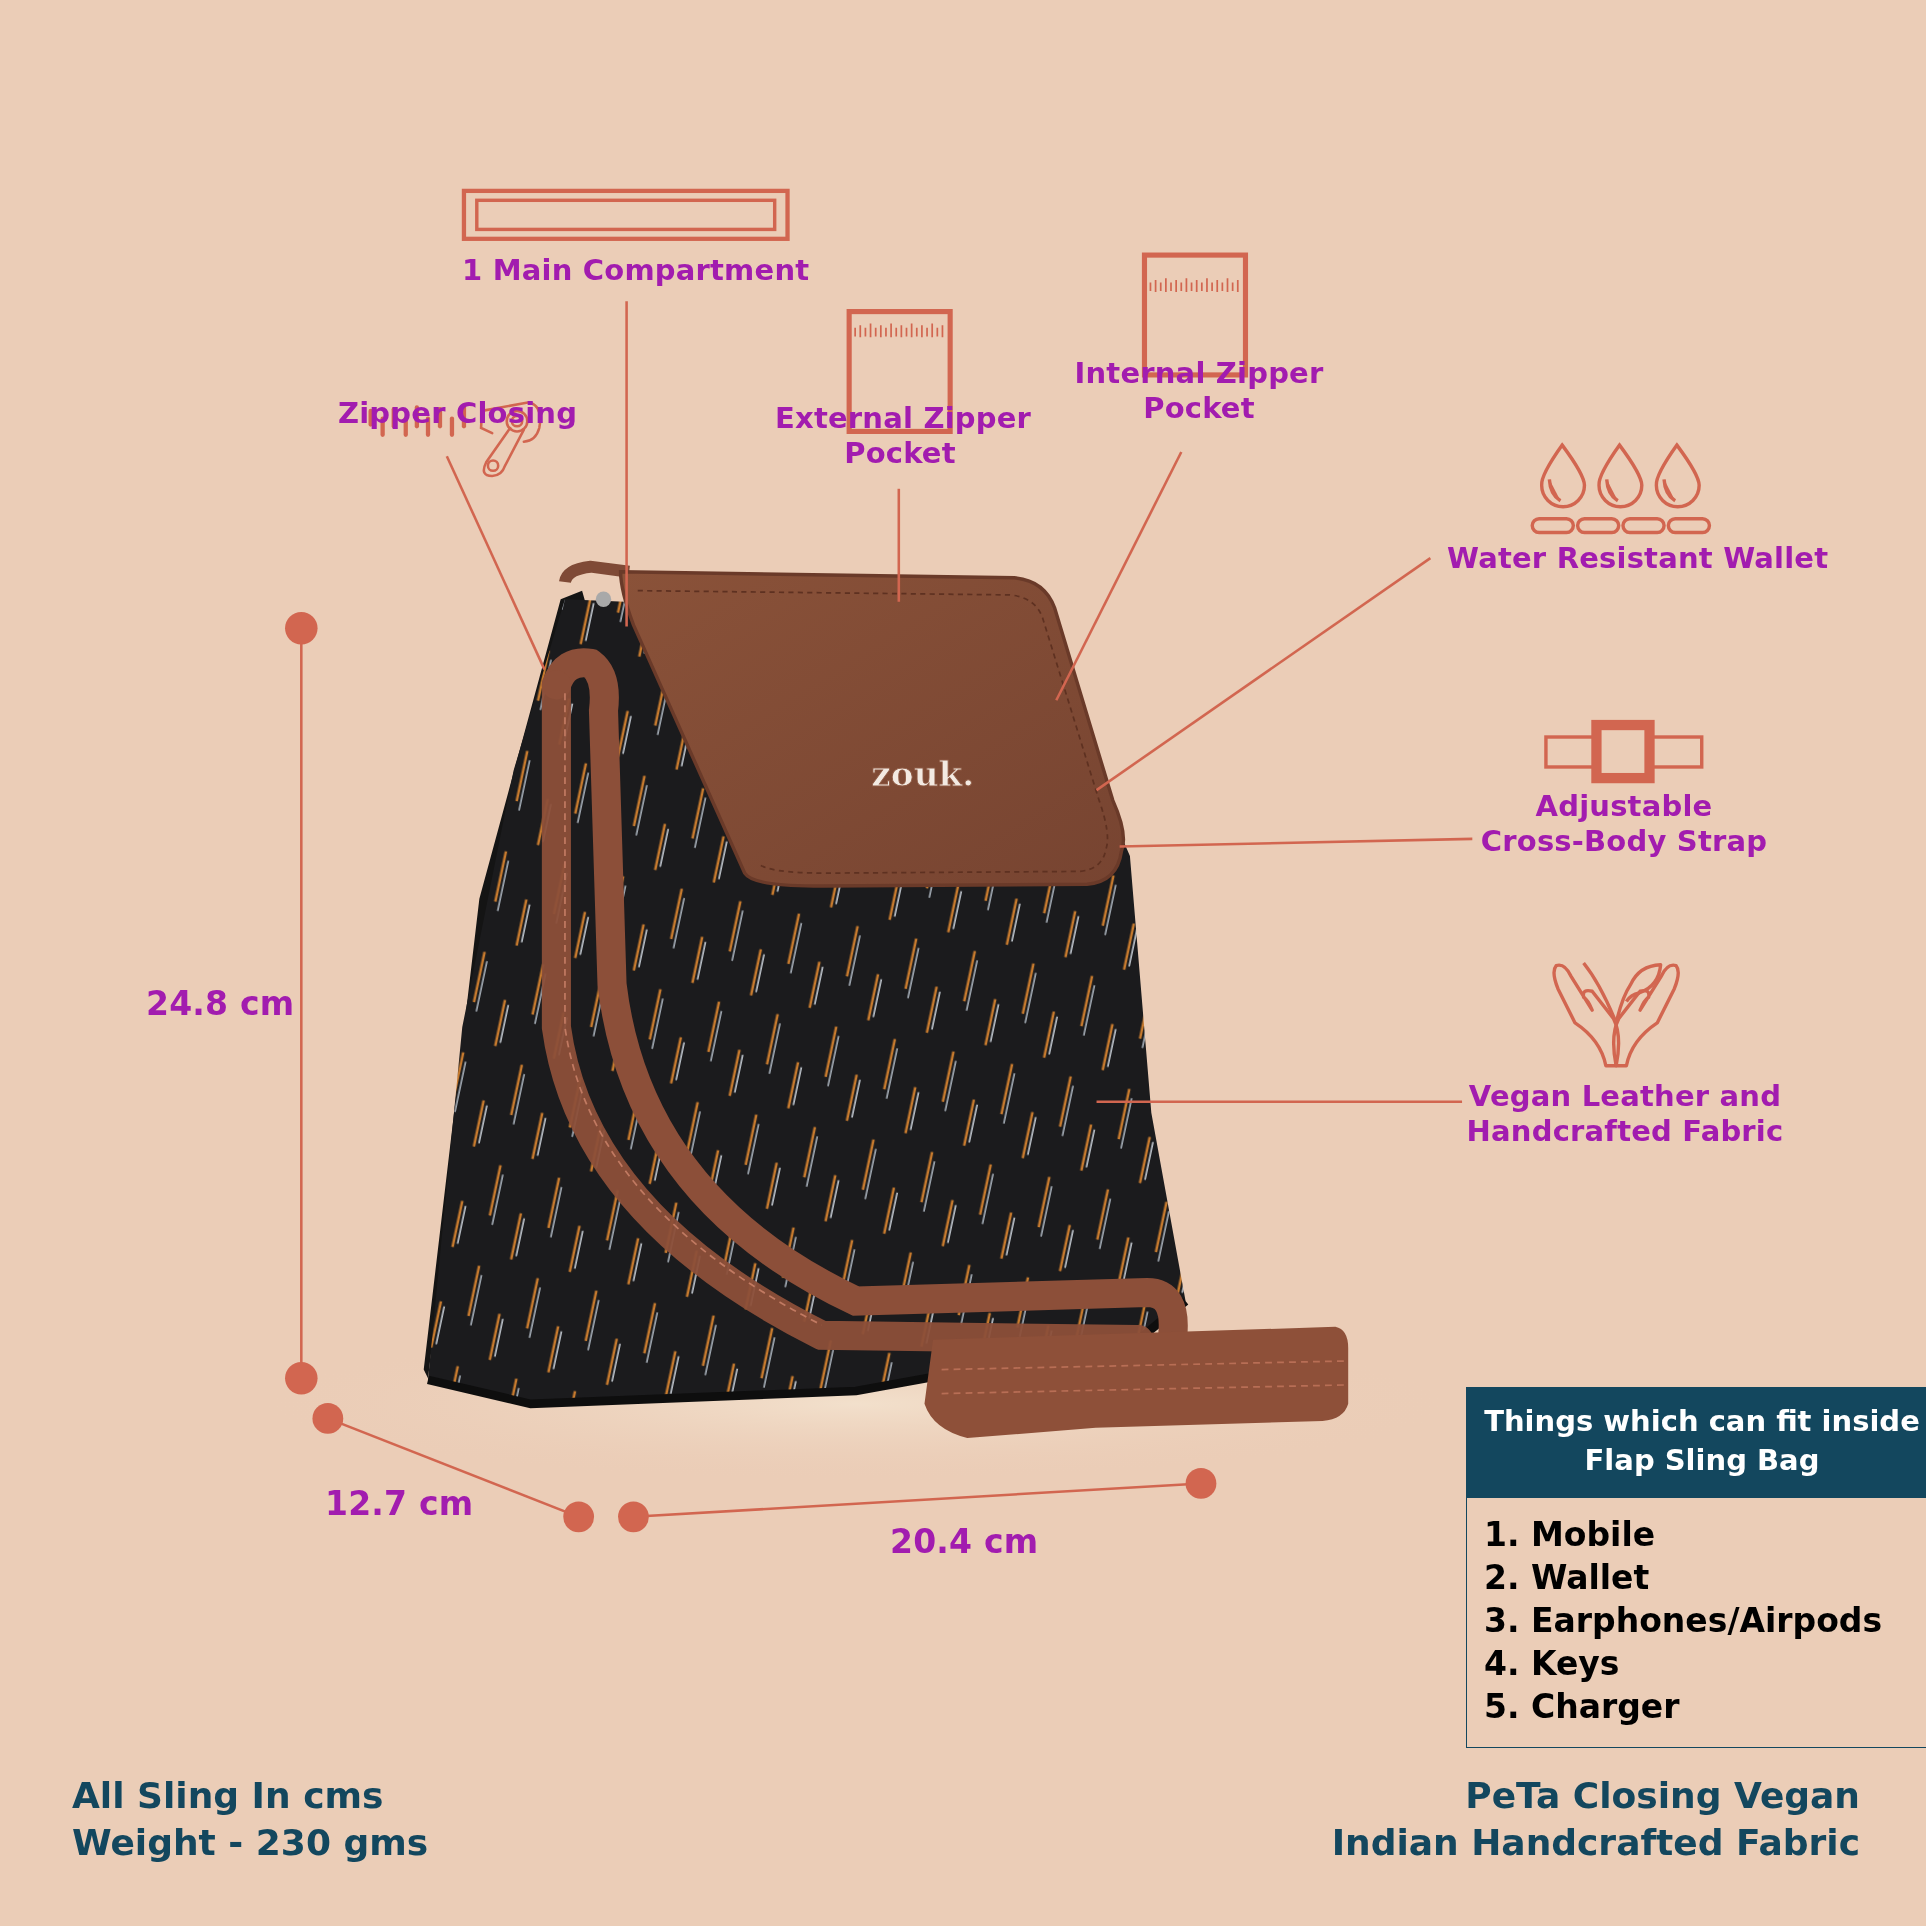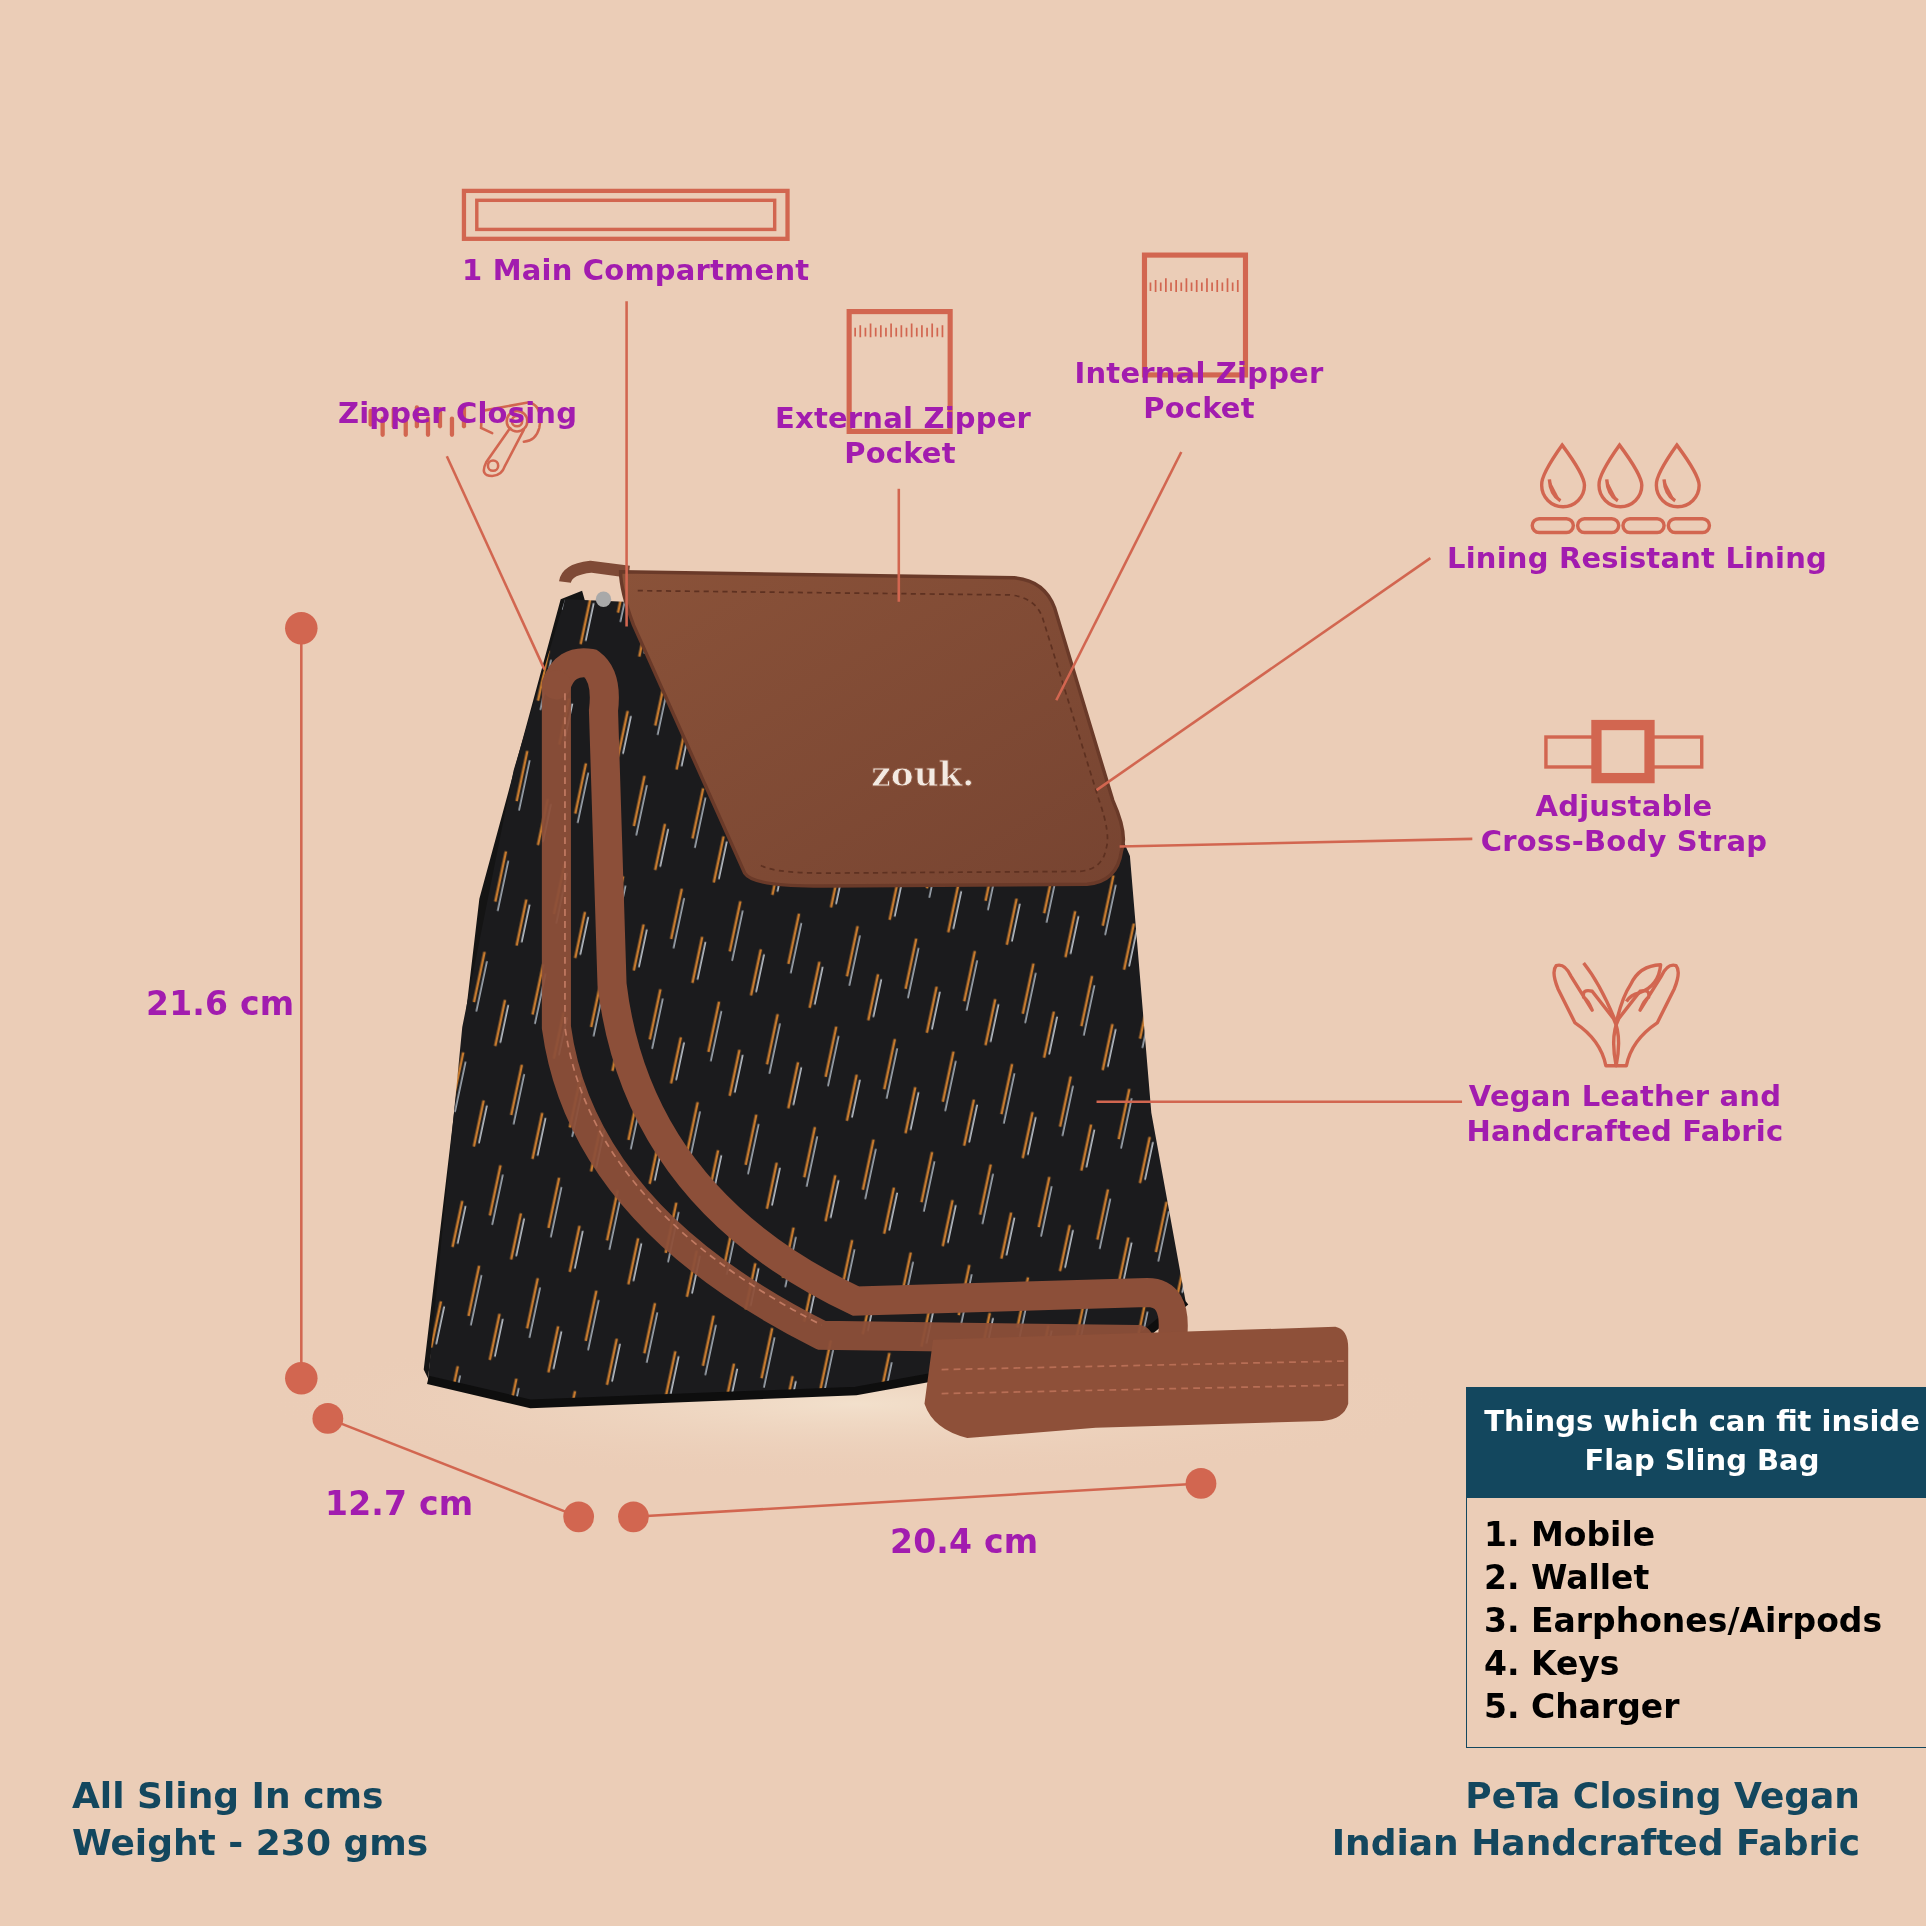--- a/index.html
+++ b/index.html
@@ -163,34 +163,34 @@
     <div>External Zipper</div>
     <div>Pocket</div>
   </div>
 
   <div class="lbl f34" style="left:1074px; top:356px; width:250px;">
     <div>Internal Zipper</div>
     <div>Pocket</div>
   </div>
 
   <div class="lbl f34" style="left:1447px; top:541px; width:355px;">
-    <span>Lining Resistant Lining</span>
+    <span>Water Resistant Wallet</span>
   </div>
 
   <div class="lbl f34" style="left:1455px; top:789px; width:338px;">
     <div>Adjustable</div>
     <div>Cross-Body Strap</div>
   </div>
 
   <div class="lbl f34" style="left:1466px; top:1079px; width:318px;">
     <div>Vegan Leather and</div>
     <div>Handcrafted Fabric</div>
   </div>
 
-  <div class="lbl f38" style="left:146px; top:984px;">21.6 cm</div>
+  <div class="lbl f38" style="left:146px; top:984px;">24.8 cm</div>
   <div class="lbl f38" style="left:325px; top:1484px;">12.7 cm</div>
   <div class="lbl f38" style="left:890px; top:1522px;">20.4 cm</div>
 
   <div class="fit-box">
     <div class="fit-head">
       <div>Things which can fit inside</div>
       <div>Flap Sling Bag</div>
     </div>
     <ul class="fit-list">
       <li>1. Mobile</li>

